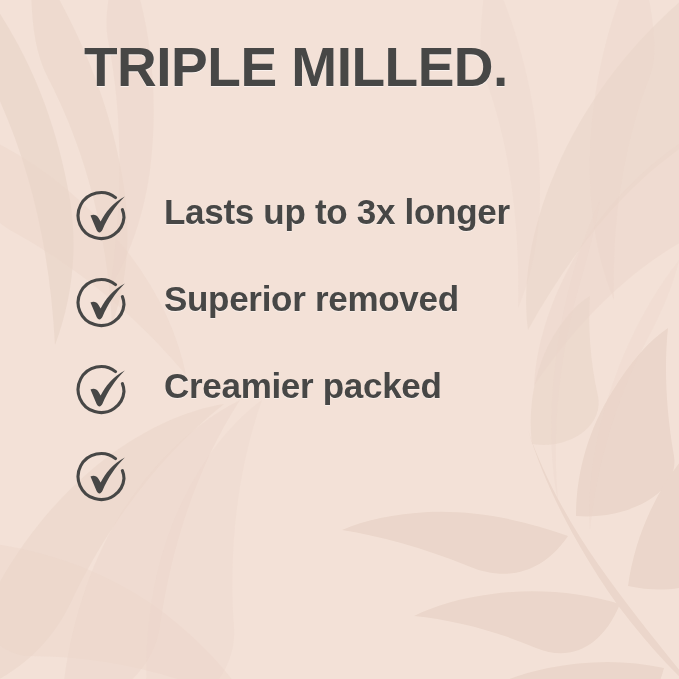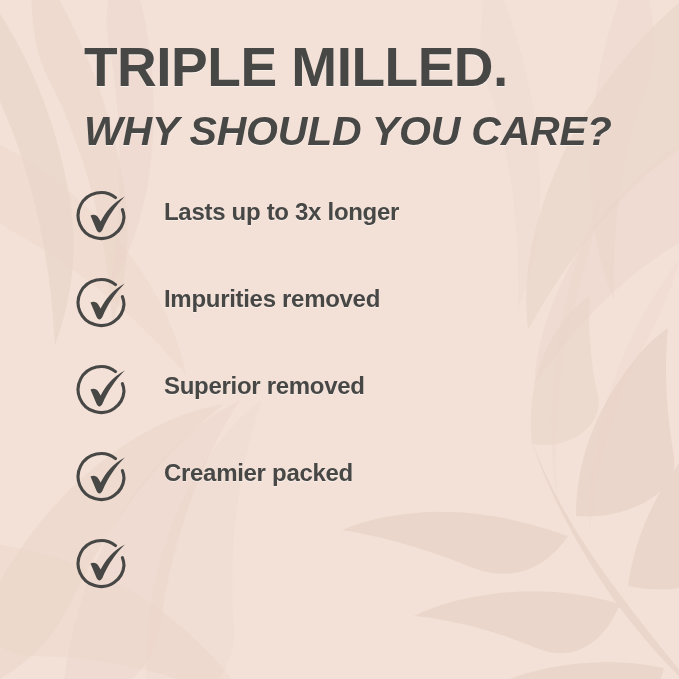--- a/index.html
+++ b/index.html
@@ -92,21 +92,21 @@
     flex: 0 0 auto;
     width: 58px;
     height: 58px;
     margin-top: 1px;
     margin-right: 32px;
     display: block;
   }
 
   .benefit-text {
     flex: 1 1 auto;
-    font-size: 24px;
+    font-size: 35px;
     font-weight: 700;
     line-height: 45px;
     letter-spacing: -0.3px;
     color: #474746;
     padding-top: 3px;
     text-shadow: 0 1px 0 rgba(255,255,255,0.45);
   }
 </style>
 </head>
 <body>
@@ -176,44 +176,34 @@
                C552,436 558,362 578,290 C588,256 596,226 600,200 Z" opacity="0.3"></path>
       <path d="M679,260 C640,310 612,372 598,436 C590,474 588,506 590,530
                C596,470 614,402 648,338 C664,308 674,282 679,260 Z" opacity="0.25"></path>
     </g>
   </svg>
 
   <div id="content">
 
     <div id="headline-block">
       <div id="headline">TRIPLE MILLED.</div>
-      <div id="subheadline">WHY SHOULD YOU CARE?</div>
     </div>
 
     <ul id="benefit-list">
 
       <li class="benefit-item">
         <svg class="check-icon" viewBox="0 0 58 58" xmlns="http://www.w3.org/2000/svg" aria-hidden="true">
           <path d="M41.5,10.6 A23,23 0 1 0 50,30.5 A23,23 0 0 0 48.4,22.6" fill="none" stroke="#474746" stroke-width="3.1" stroke-linecap="round"></path>
           <path d="M16.5,28.6 C19.6,27.0 22.6,27.9 24.6,31.0 L26.6,34.6
                    C31.2,25.0 38.8,16.0 50.8,9.4 C41.0,19.3 33.6,30.2 28.6,42.6
                    C27.0,46.2 24.2,46.4 22.6,43.0 Z" fill="#474746"></path>
         </svg>
         <span class="benefit-text">Lasts up to 3x longer</span>
       </li>
 
-      <li class="benefit-item">
-        <svg class="check-icon" viewBox="0 0 58 58" xmlns="http://www.w3.org/2000/svg" aria-hidden="true">
-          <path d="M41.5,10.6 A23,23 0 1 0 50,30.5 A23,23 0 0 0 48.4,22.6" fill="none" stroke="#474746" stroke-width="3.1" stroke-linecap="round"></path>
-          <path d="M16.5,28.6 C19.6,27.0 22.6,27.9 24.6,31.0 L26.6,34.6
-                   C31.2,25.0 38.8,16.0 50.8,9.4 C41.0,19.3 33.6,30.2 28.6,42.6
-                   C27.0,46.2 24.2,46.4 22.6,43.0 Z" fill="#474746"></path>
-        </svg>
-        <span class="benefit-text">Impurities removed</span>
-      </li>
 
       <li class="benefit-item">
         <svg class="check-icon" viewBox="0 0 58 58" xmlns="http://www.w3.org/2000/svg" aria-hidden="true">
           <path d="M41.5,10.6 A23,23 0 1 0 50,30.5 A23,23 0 0 0 48.4,22.6" fill="none" stroke="#474746" stroke-width="3.1" stroke-linecap="round"></path>
           <path d="M16.5,28.6 C19.6,27.0 22.6,27.9 24.6,31.0 L26.6,34.6
                    C31.2,25.0 38.8,16.0 50.8,9.4 C41.0,19.3 33.6,30.2 28.6,42.6
                    C27.0,46.2 24.2,46.4 22.6,43.0 Z" fill="#474746"></path>
         </svg>
         <span class="benefit-text">Superior removed</span>
       </li>

